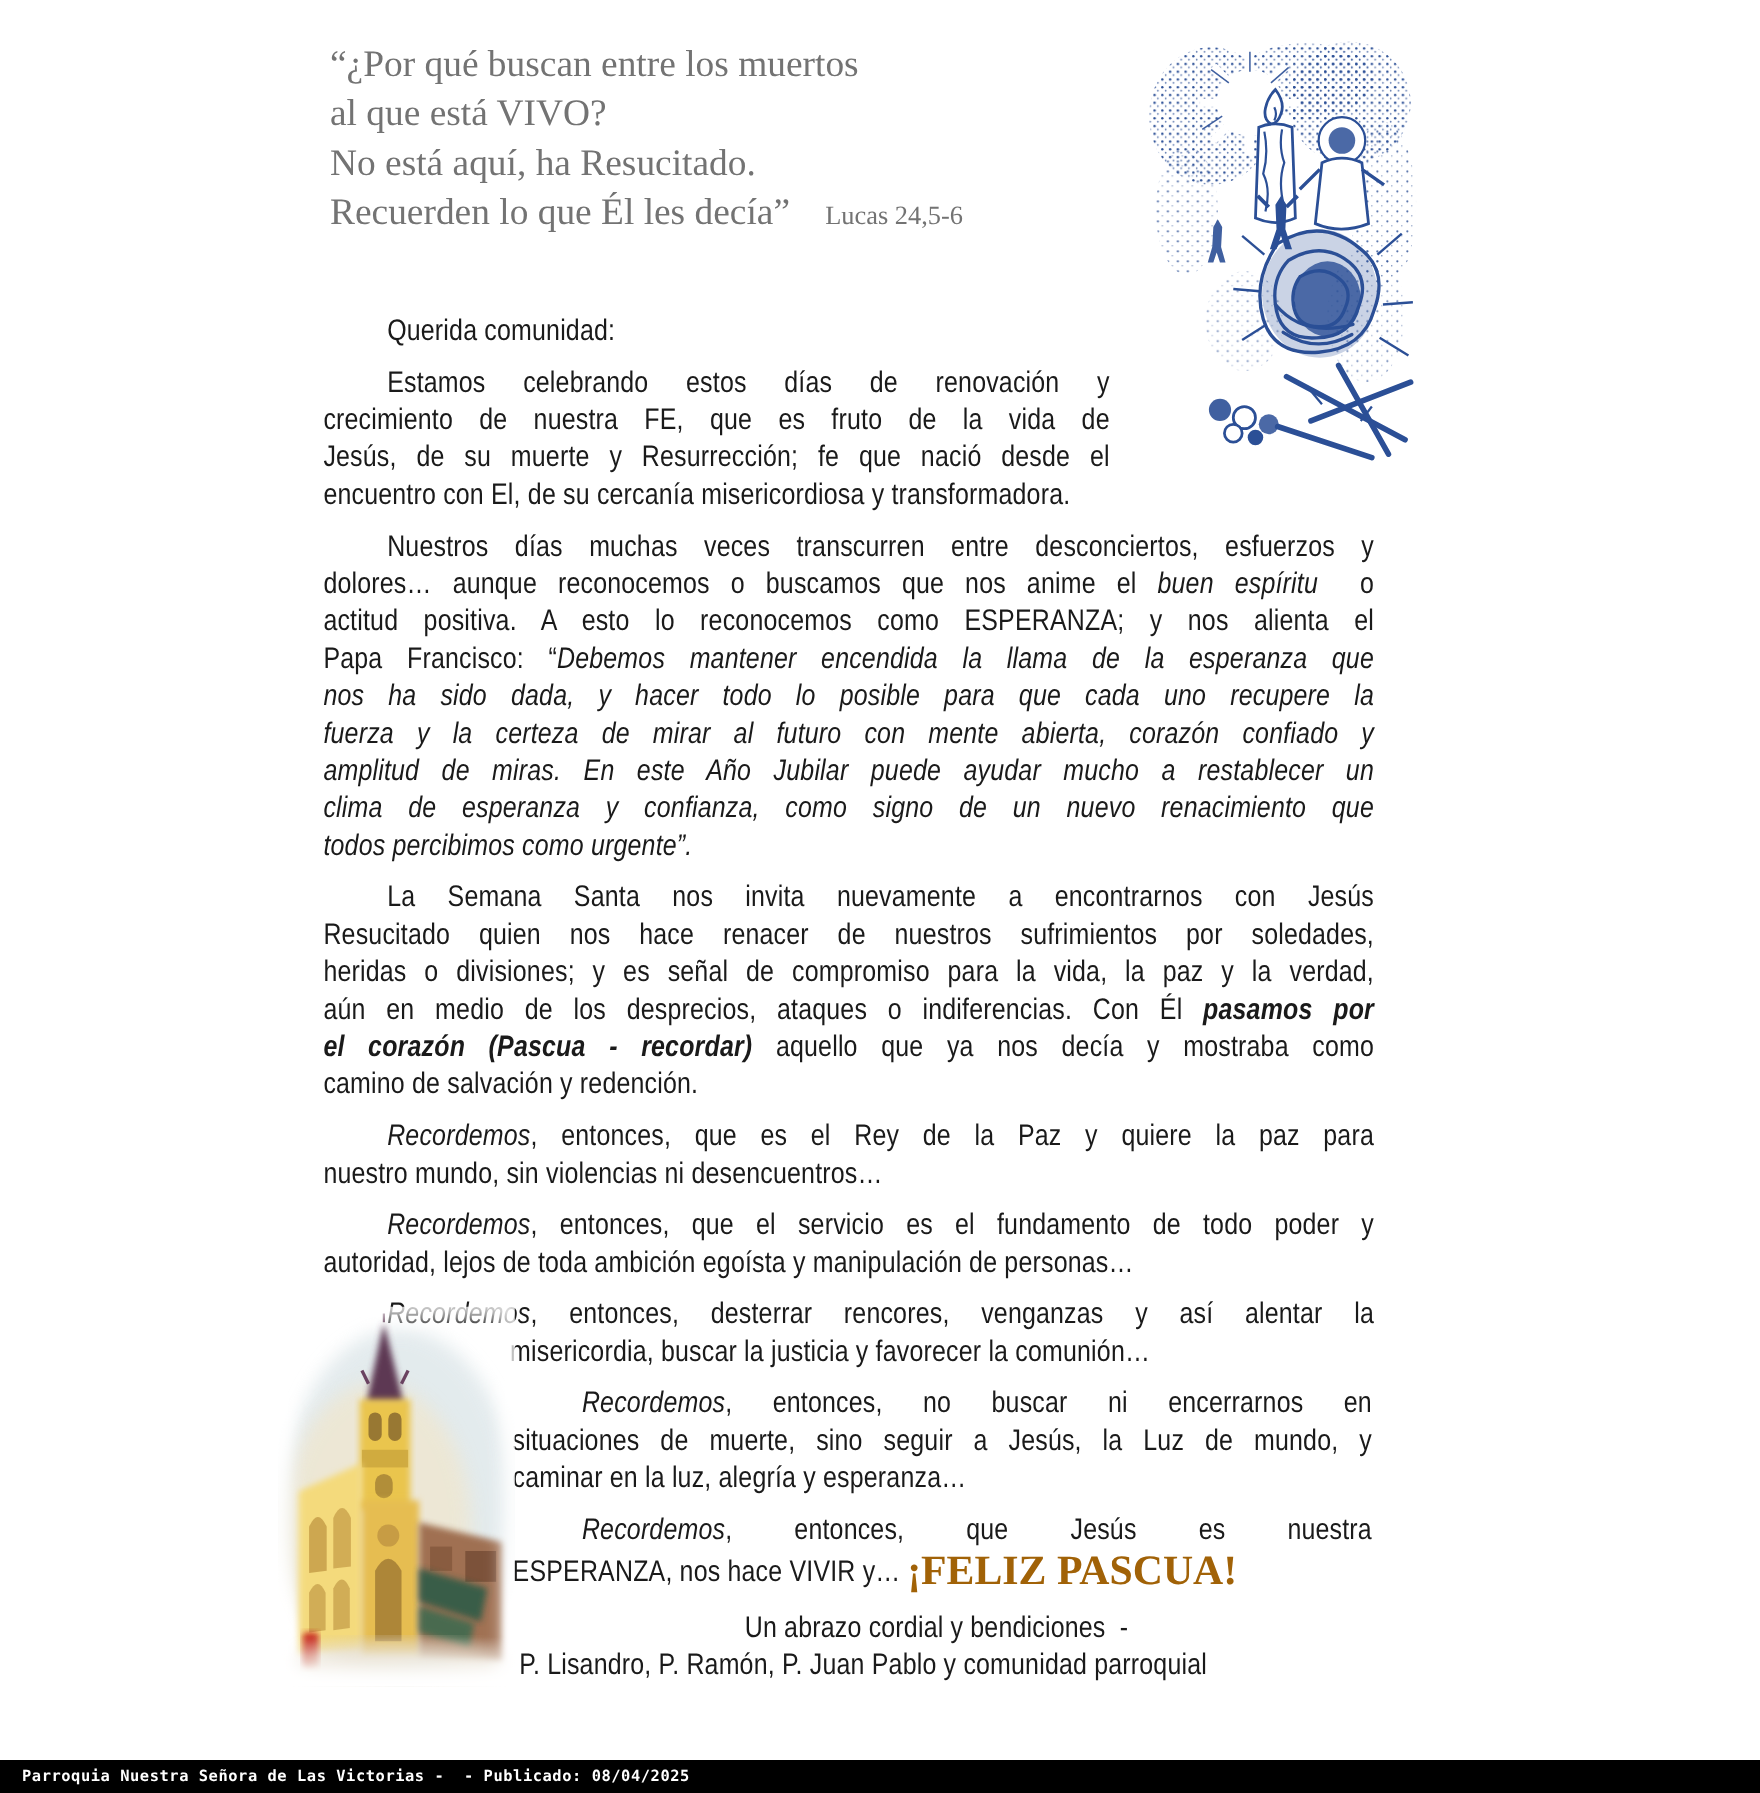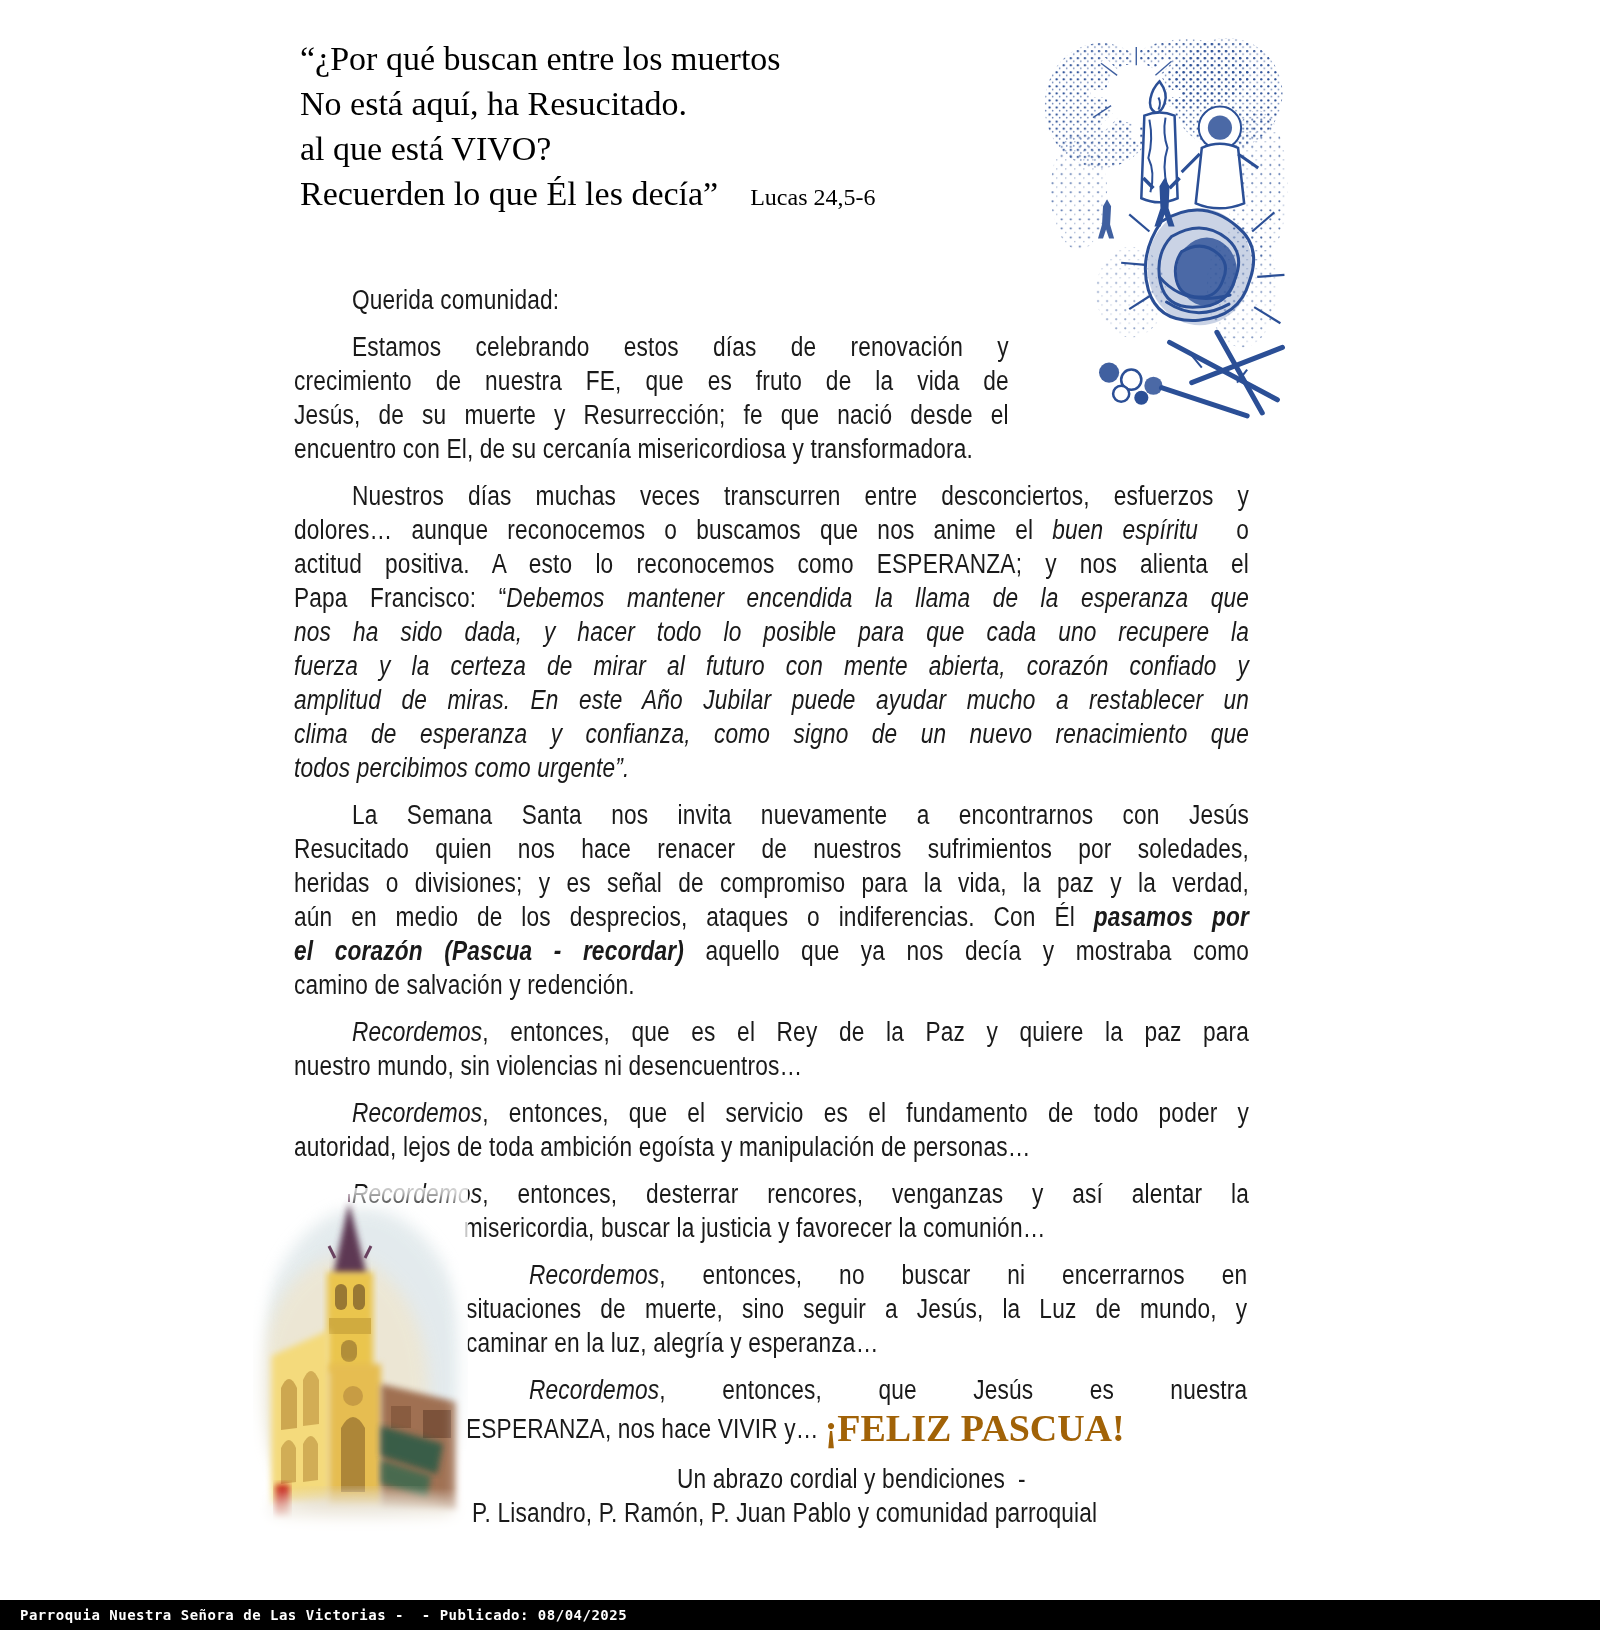--- a/index.html
+++ b/index.html
@@ -44,24 +44,24 @@
   .footer { position:absolute; left:0; bottom:0; width:1600px; height:30px; background:#000000;
             display:flex; align-items:center; }
   .footer span { color:#ffffff; font-family:"DejaVu Sans Mono", monospace; font-weight:bold;
                  font-size:14px; padding-left:20px; letter-spacing:0.5px; white-space:pre; }
 </style>
 </head>
 <body>
 
 <div class="page">
 
-  <div class="quote" id="quote" style="color: #000000;">
+  <div class="quote" id="quote" style="color: #737373;">
       <div>“¿Por qué buscan entre los muertos</div>
+      <div>al que está VIVO?</div>
       <div>No está aquí, ha Resucitado.</div>
-      <div>al que está VIVO?</div>
       <div>Recuerden lo que Él les decía”<span class="ref">Lucas 24,5-6</span></div>
     </div>
 
   <div class="sketch">
     <svg viewBox="0 0 245 385" xmlns="http://www.w3.org/2000/svg">
       <defs>
         <pattern id="stip" width="7" height="7" patternUnits="userSpaceOnUse">
           <circle cx="2" cy="2" r="1.1" fill="currentColor"></circle>
           <circle cx="5" cy="5" r="0.8" fill="currentColor" opacity="0.7"></circle>
         </pattern>

